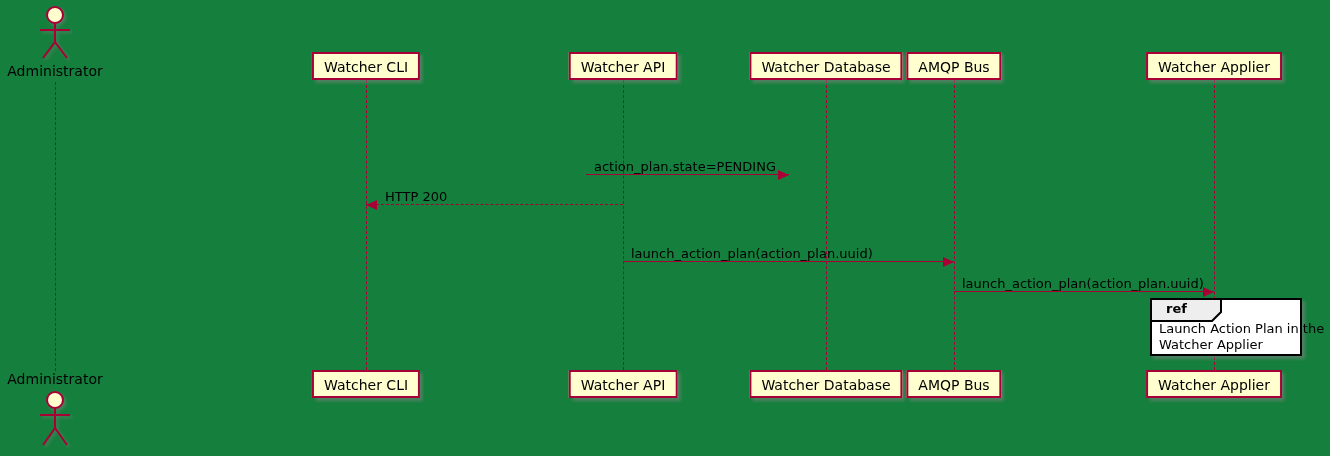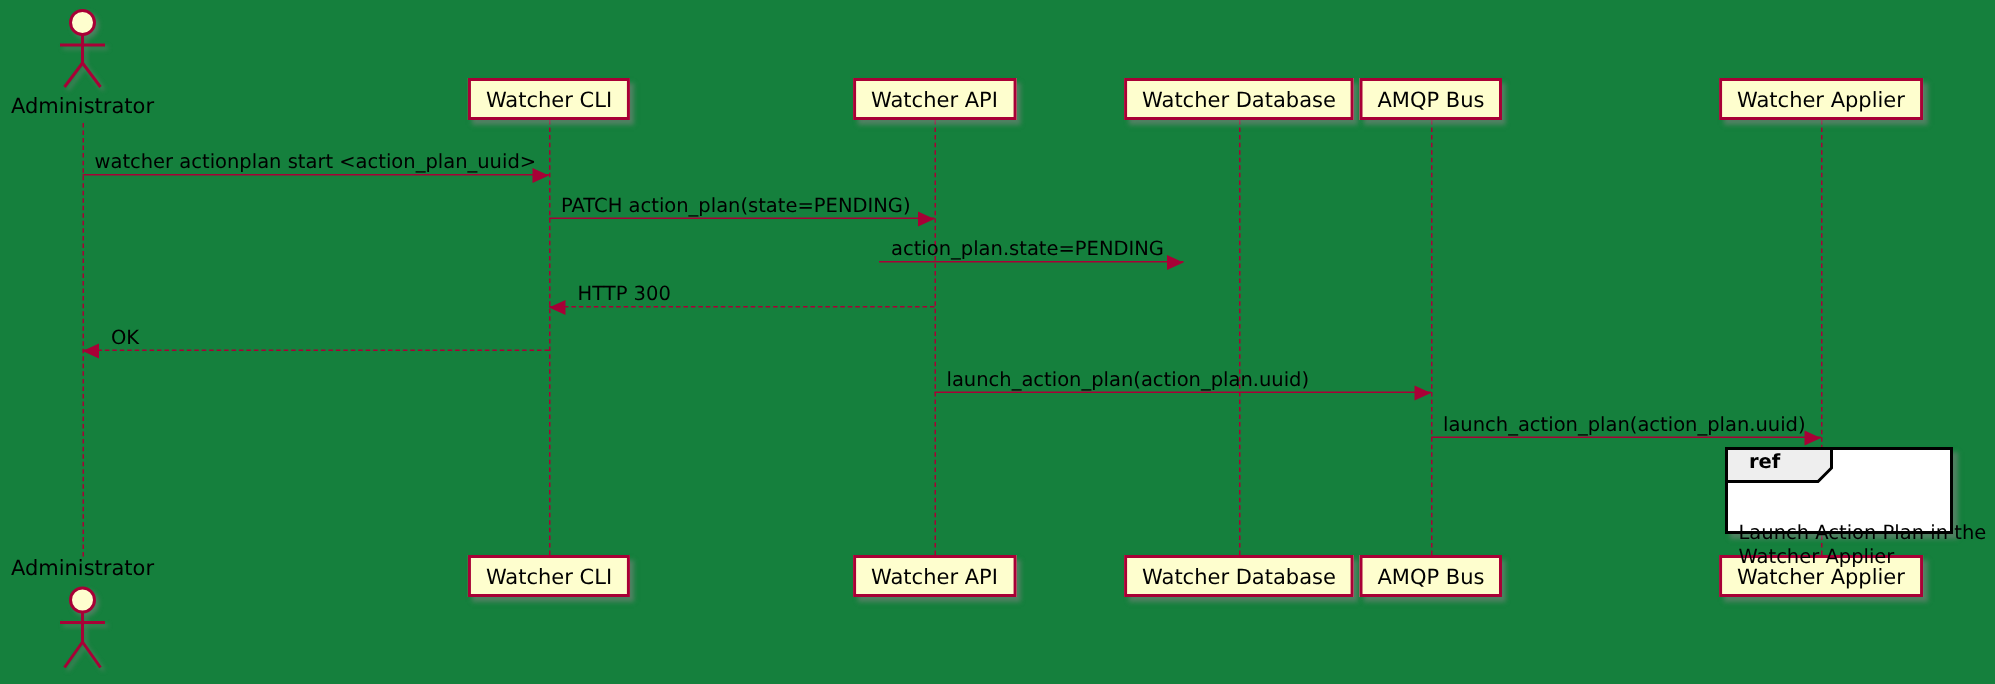--- a/index.html
+++ b/index.html
@@ -39,21 +39,21 @@
   .ah.right{right:0;border-left:11px solid var(--line);}
   .ah.left{left:0;border-right:11px solid var(--line);}
 
   .refbox{
     position:absolute;left:1150px;top:298px;width:152px;height:58px;
     background:#ffffff;border:2px solid var(--refb);box-sizing:border-box;
     box-shadow:3px 3px 3px rgba(130,130,130,0.55);z-index:4;
   }
   .refhead{position:absolute;left:-2px;top:-2px;width:72px;height:24px;}
   .refkw{position:absolute;left:14px;top:1px;font-size:13px;font-weight:bold;z-index:5;}
-  .refbody{position:absolute;left:7px;top:21px;font-size:13px;line-height:16px;white-space:nowrap;margin-top:27px;}
+  .refbody{position:absolute;left:7px;top:21px;font-size:13px;line-height:16px;white-space:nowrap;}
 </style>
 </head>
 <body>
 
 <div class="canvas">
 
   <div class="lifeline" style="left:55px;top:82px;height:289px;"></div>
   <div class="lifeline" style="left:366px;top:80px;height:290px;"></div>
   <div class="lifeline" style="left:623px;top:80px;height:290px;"></div>
   <div class="lifeline" style="left:826px;top:80px;height:290px;"></div>
@@ -68,49 +68,34 @@
     <line x1="22" y1="37" x2="34" y2="53" stroke="#A80036" stroke-width="2"></line>
   </svg>
   <div class="actor-label" style="left:55px;top:63px;">Administrator</div>
 
   <div class="pbox" style="left:366px;top:52px;">Watcher CLI</div>
   <div class="pbox" style="left:623px;top:52px;">Watcher API</div>
   <div class="pbox" style="left:826px;top:52px;">Watcher Database</div>
   <div class="pbox" style="left:954px;top:52px;">AMQP Bus</div>
   <div class="pbox" style="left:1214px;top:52px;">Watcher Applier</div>
 
-  <div class="msg" style="left:55px;top:96px;width:311px;height:26px;">
-    <div class="lbl ltr">watcher actionplan start &lt;action_plan_uuid&gt;</div>
-    <div class="line"></div>
-    <div class="ah right"></div>
-  </div>
 
-  <div class="msg" style="left:366px;top:125px;width:257px;height:26px;">
-    <div class="lbl ltr">PATCH action_plan(state=PENDING)</div>
-    <div class="line"></div>
-    <div class="ah right"></div>
-  </div>
 
   <div class="msg" style="left:586px;top:154px;width:203px;height:26px;">
     <div class="lbl ltr">action_plan.state=PENDING</div>
     <div class="line"></div>
     <div class="ah right"></div>
   </div>
 
   <div class="msg" style="left:366px;top:184px;width:257px;height:26px;">
-    <div class="lbl rtl">HTTP 300</div>
+    <div class="lbl rtl">HTTP 200</div>
     <div class="line dashed"></div>
     <div class="ah left"></div>
   </div>
 
-  <div class="msg" style="left:55px;top:213px;width:311px;height:26px;">
-    <div class="lbl rtl">OK</div>
-    <div class="line dashed"></div>
-    <div class="ah left"></div>
-  </div>
 
   <div class="msg" style="left:623px;top:241px;width:331px;height:26px;">
     <div class="lbl ltr">launch_action_plan(action_plan.uuid)</div>
     <div class="line"></div>
     <div class="ah right"></div>
   </div>
 
   <div class="msg" style="left:954px;top:271px;width:260px;height:26px;">
     <div class="lbl ltr">launch_action_plan(action_plan.uuid)</div>
     <div class="line"></div>

